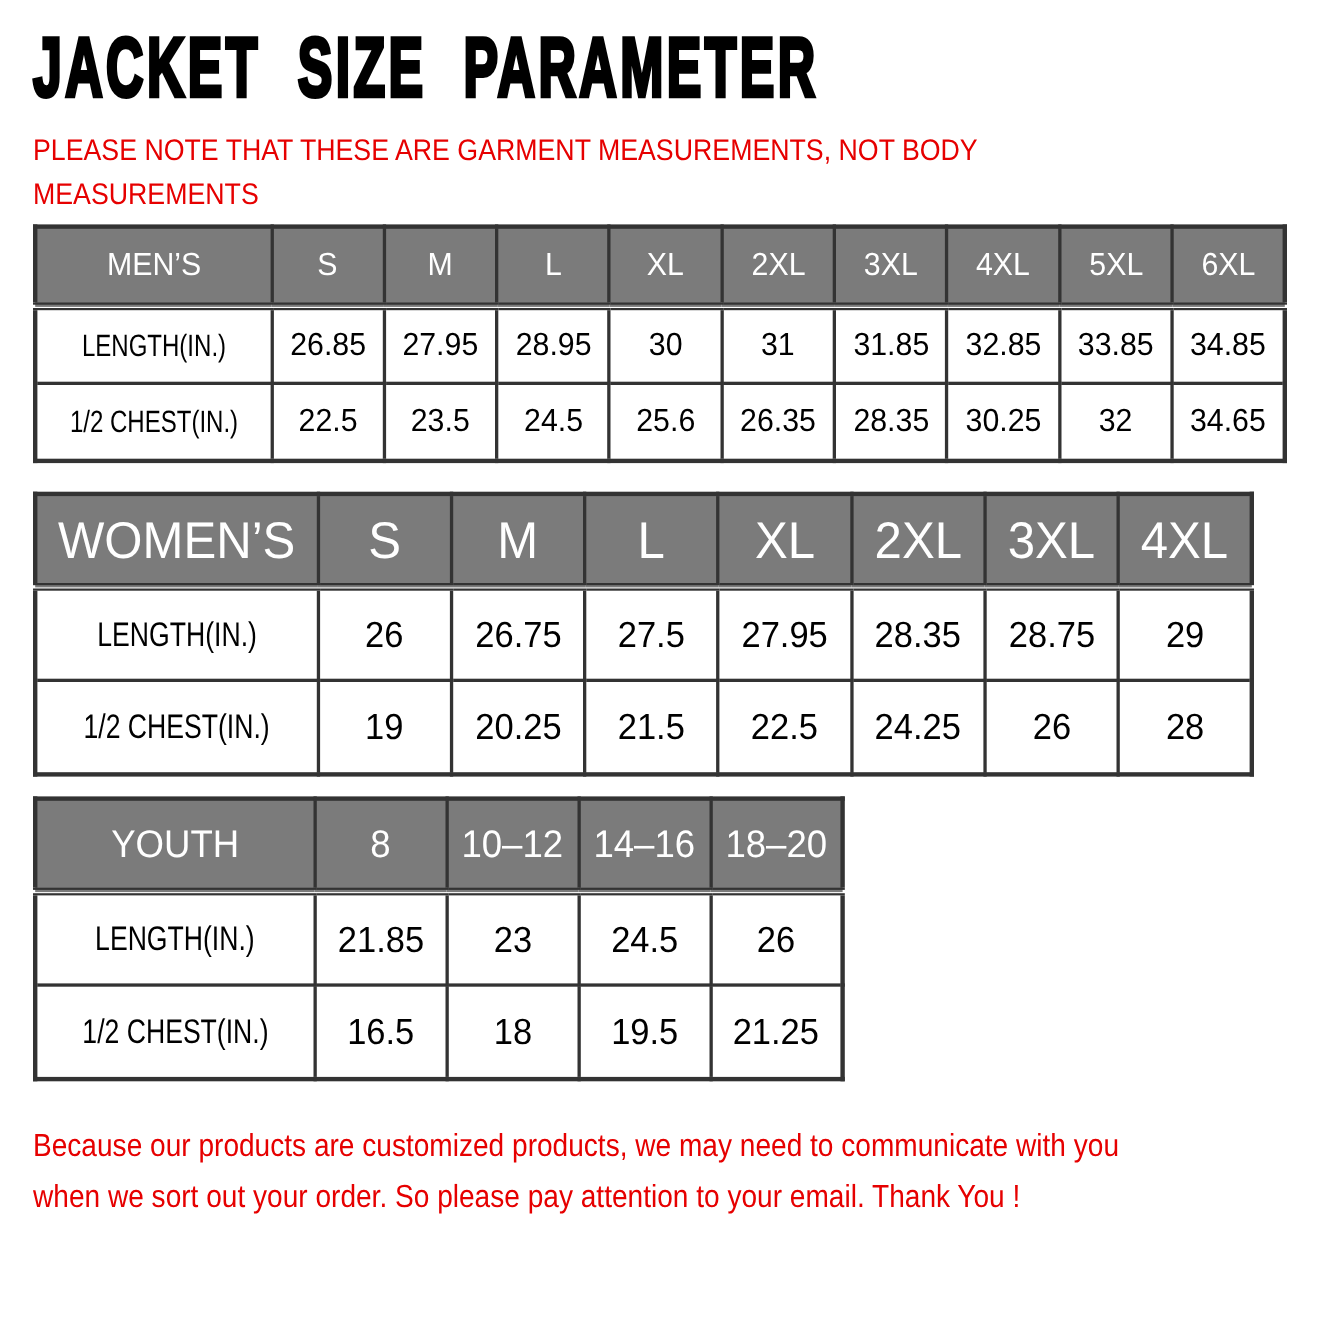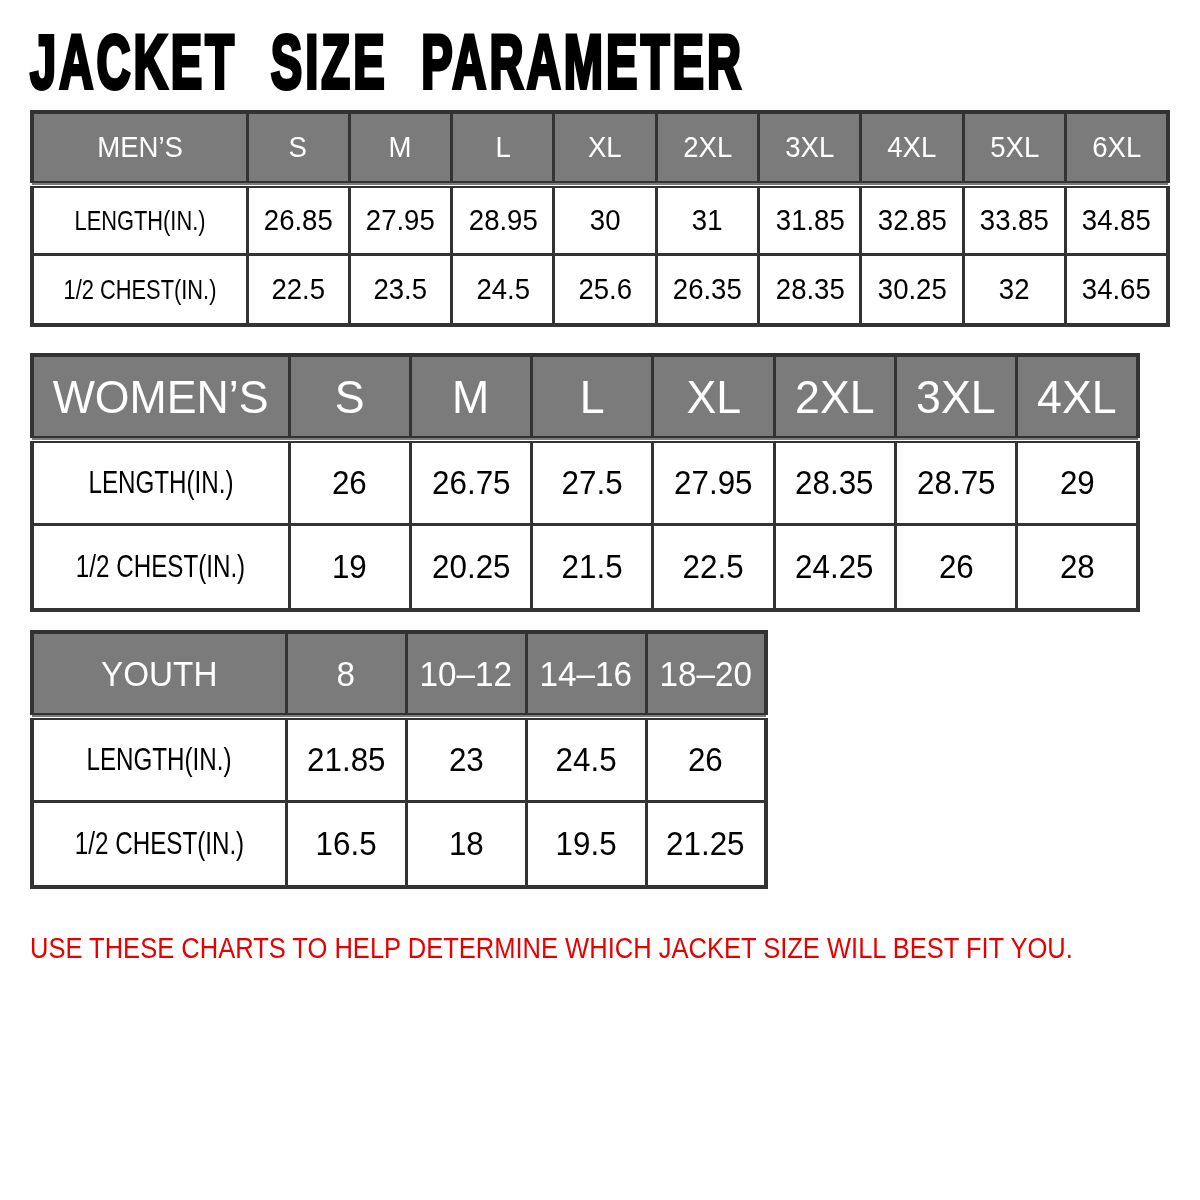--- a/index.html
+++ b/index.html
@@ -84,20 +84,24 @@
   .tbl-youth tbody tr{height:85px;}
   .tbl-youth col.label{width:254px;}
   .tbl-youth thead th{font-size:35px;}
   .tbl-youth td.label{font-size:31px;}
 </style>
 </head>
 <body>
 
 <div class="page">
   <h1 class="title">JACKET SIZE PARAMETER</h1>
+  <div class="note">
+      <div class="red-line">PLEASE NOTE THAT THESE ARE GARMENT MEASUREMENTS, NOT BODY</div>
+      <div class="red-line">MEASUREMENTS</div>
+    </div>
   <section class="tables">
       <table class="tbl tbl-mens">
         <colgroup>
           <col class="label">
           <col>
           <col>
           <col>
           <col>
           <col>
           <col>
@@ -222,16 +226,17 @@
             <td><span class="ct">16.5</span></td>
             <td><span class="ct">18</span></td>
             <td><span class="ct">19.5</span></td>
             <td><span class="ct">21.25</span></td>
           </tr>
         </tbody>
       </table>
     </section>
   <footer class="footer">
       <div class="para">
-        <div class="red-line">USE THESE CHARTS TO HELP DETERMINE WHICH JACKET SIZE WILL BEST FIT YOU.</div>
+        <div class="red-line">Because our products are customized products, we may need to communicate with you</div>
+        <div class="red-line">when we sort out your order. So please pay attention to your email. Thank You !</div>
       </div>
     </footer>
 </div>
 
 </body></html>

